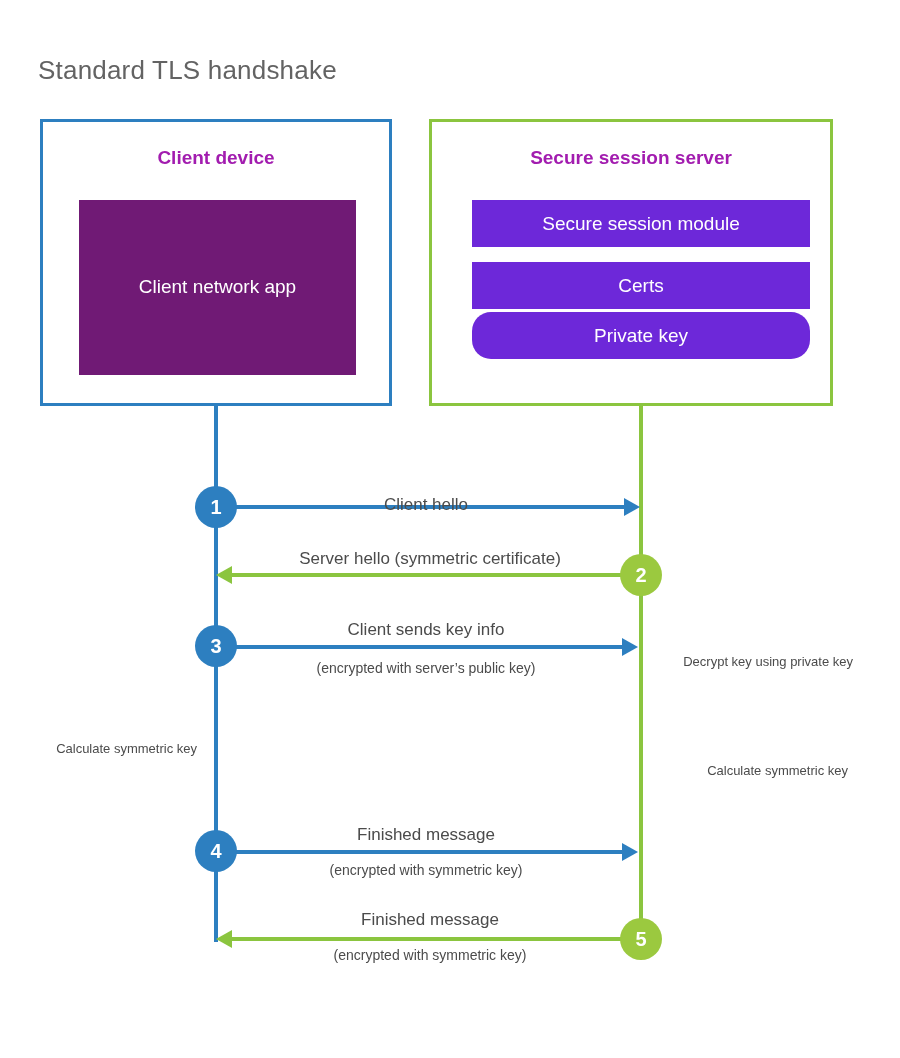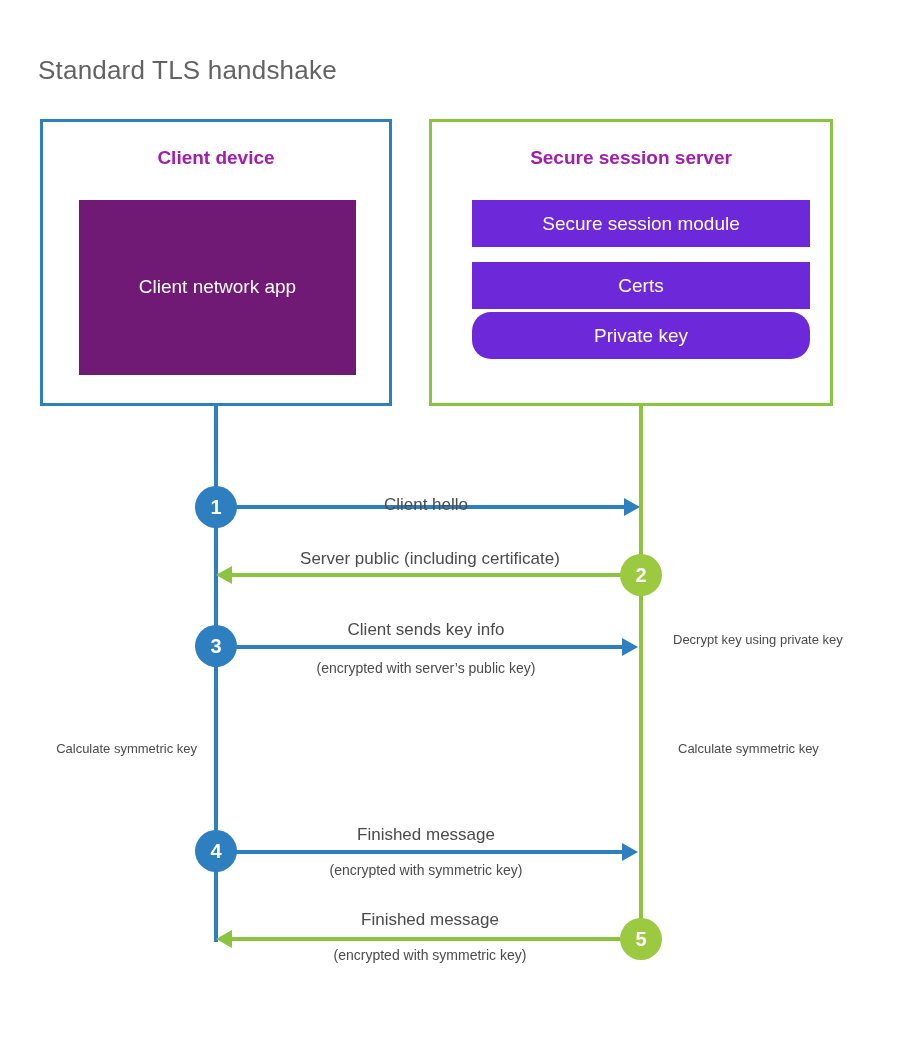--- a/index.html
+++ b/index.html
@@ -176,21 +176,21 @@
 
   
   .side-note {
     position: absolute;
     font-size: 13px;
     font-weight: 300;
     color: #4b4b4b;
     line-height: 1.35;
   }
   .side-note.right-align { text-align: right; }
-  .side-note.left-align  { text-align: left; }
+  .side-note.left-align  { text-align: right; margin-top: 22px; }
 </style>
 </head>
 <body>
 
 <div id="page-title">Standard TLS handshake</div>
 
 <div class="entity-box" id="client-box">
   <div class="entity-title">Client device</div>
   <div id="client-app-block">Client network app</div>
 </div>
@@ -205,21 +205,21 @@
 <div class="lifeline" id="client-lifeline"></div>
 <div class="lifeline" id="server-lifeline"></div>
 
 <div class="arrow-line blue" style="left:216px; top:505px; width:416px;"></div>
 <div class="arrow-head right blue" style="left:624px; top:498px;"></div>
 <div class="msg-label" style="left:216px; top:476px; width:420px;margin-top:19px;">Client hello</div>
 <div class="step-circle blue" style="left:195px; top:486px;">1</div>
 
 <div class="arrow-line green" style="left:228px; top:573px; width:412px;"></div>
 <div class="arrow-head left green" style="left:216px; top:566px;"></div>
-<div class="msg-label" style="left:220px; top:549px; width:420px;">Server public (including certificate)</div>
+<div class="msg-label" style="left:220px; top:549px; width:420px;">Server hello (symmetric certificate)</div>
 <div class="step-circle green" style="left:620px; top:554px;">2</div>
 
 <div class="arrow-line blue" style="left:216px; top:645px; width:410px;"></div>
 <div class="arrow-head right blue" style="left:622px; top:638px;"></div>
 <div class="msg-label" style="left:216px; top:620px; width:420px;">Client sends key info</div>
 <div class="msg-sublabel" style="left:216px; top:660px; width:420px;">(encrypted with server’s public key)</div>
 <div class="step-circle blue" style="left:195px; top:625px;">3</div>
 
 <div class="side-note left-align" style="left:673px; top:631px; width:180px;">Decrypt key using private key</div>
 

